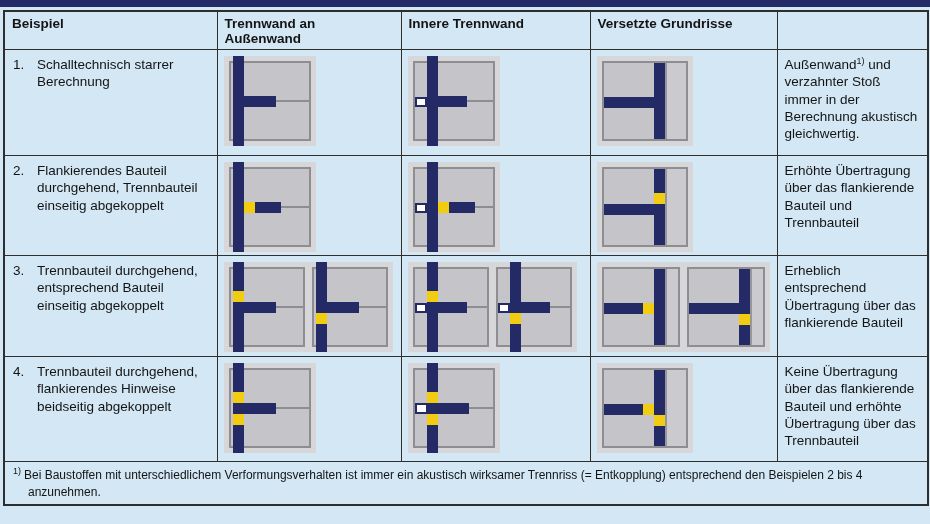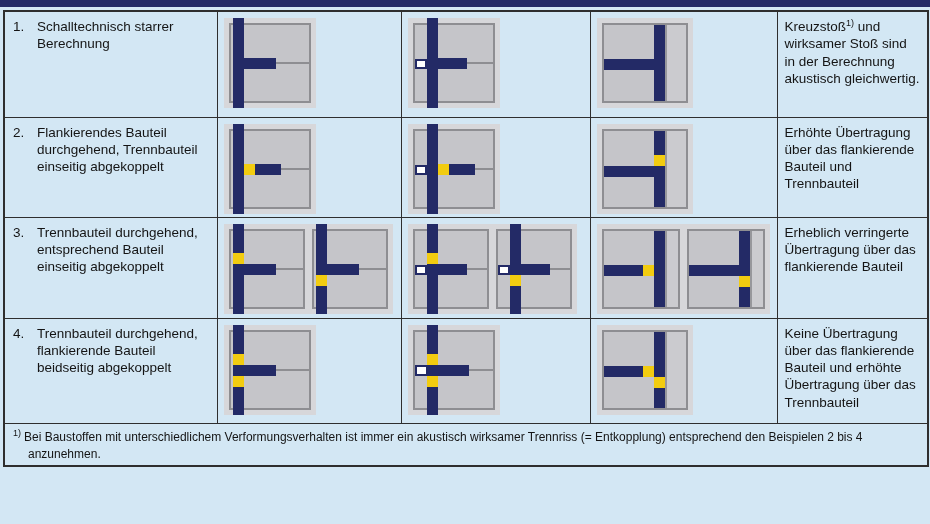--- a/index.html
+++ b/index.html
@@ -40,20 +40,27 @@
 
   <table class="jt">
     <colgroup>
       <col style="width:213px">
         <col style="width:184px">
         <col style="width:189px">
         <col style="width:187px">
         <col style="width:151px">
     </colgroup>
     <thead>
+      <tr class="srow">
+        <th>Beispiel</th>
+        <th>Trennwand an Außenwand</th>
+        <th>Innere Trennwand</th>
+        <th>Versetzte Grundrisse</th>
+        <th></th>
+      </tr>
     </thead>
     <tbody id="tbody">
         <tr class="brow r1">
           <td class="lbl">
             <div class="cellflex">
               <span class="num">1.</span>
               <span>Schalltechnisch starrer Berechnung</span>
             </div>
           </td>
           <td class="dgc"><div class="dg-outer">
@@ -71,21 +78,21 @@
                 <div class="el" style="left: 52px; top: 37px; width: 26px; height: 2px; background: var(--gray-border);"></div>
               </div>
             </div></td>
           <td class="dgc"><div class="dg-outer">
               <div class="dg" style="width: 82px;">
                 <div class="el" style="left: 61px; top: 0px; width: 21px; height: 76px; background: rgb(203, 203, 207); border-left: 2px solid rgb(151, 151, 155); box-sizing: border-box;"></div>
                 <div class="el" style="left: 0px; top: 34px; width: 50px; height: 11px; background: var(--navy);"></div>
                 <div class="el" style="left: 50px; top: 0px; width: 11px; height: 76px; background: var(--navy);"></div>
               </div>
             </div></td>
-          <td class="hint"><span>Kreuzstoß</span><sup>1)</sup><span> und wirksamer Stoß sind in der Berechnung akustisch gleichwertig.</span></td>
+          <td class="hint"><span>Außenwand</span><sup>1)</sup><span> und verzahnter Stoß immer in der Berechnung akustisch gleichwertig.</span></td>
         </tr>
         <tr class="brow r2">
           <td class="lbl">
             <div class="cellflex">
               <span class="num">2.</span>
               <span>Flankierendes Bauteil durchgehend, Trennbauteil einseitig abgekoppelt</span>
             </div>
           </td>
           <td class="dgc"><div class="dg-outer">
               <div class="dg" style="width: 78px;">
@@ -160,27 +167,27 @@
                 <div class="el" style="left: 50px; top: 0px; width: 11px; height: 76px; background: var(--navy);"></div>
               </div>
               <div class="dg" style="width: 74px;">
                 <div class="el" style="left: 61px; top: 0px; width: 13px; height: 76px; background: rgb(203, 203, 207); border-left: 2px solid rgb(151, 151, 155); box-sizing: border-box;"></div>
                 <div class="el" style="left: 0px; top: 34px; width: 50px; height: 11px; background: var(--navy);"></div>
                 <div class="el" style="left: 50px; top: 0px; width: 11px; height: 45px; background: var(--navy);"></div>
                 <div class="el" style="left: 50px; top: 45px; width: 11px; height: 11px; background: var(--yellow);"></div>
                 <div class="el" style="left: 50px; top: 56px; width: 11px; height: 20px; background: var(--navy);"></div>
               </div>
             </div></td>
-          <td class="hint"><span>Erheblich verringerte Übertragung über das flankierende Bauteil</span></td>
+          <td class="hint"><span>Erheblich entsprechend Übertragung über das flankierende Bauteil</span></td>
         </tr>
         <tr class="brow r4">
           <td class="lbl">
             <div class="cellflex">
               <span class="num">4.</span>
-              <span>Trennbauteil durchgehend, flankierende Bauteil beidseitig abgekoppelt</span>
+              <span>Trennbauteil durchgehend, flankierendes Hinweise beidseitig abgekoppelt</span>
             </div>
           </td>
           <td class="dgc"><div class="dg-outer">
               <div class="dg" style="width: 78px;">
                 <div class="el" style="left: 2px; top: -7px; width: 11px; height: 90px; background: var(--navy);"></div>
                 <div class="el" style="left: 2px; top: 22px; width: 11px; height: 11px; background: var(--yellow); z-index: 2;"></div>
                 <div class="el" style="left: 2px; top: 44px; width: 11px; height: 11px; background: var(--yellow); z-index: 2;"></div>
                 <div class="el" style="left: 13px; top: 33px; width: 32px; height: 11px; background: var(--navy);"></div>
                 <div class="el" style="left: 45px; top: 37px; width: 33px; height: 2px; background: var(--gray-border);"></div>
               </div>

